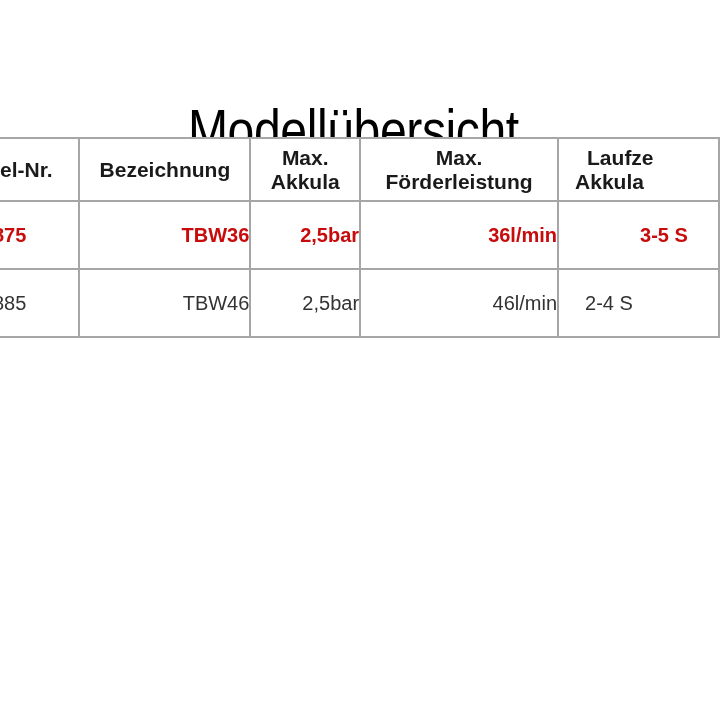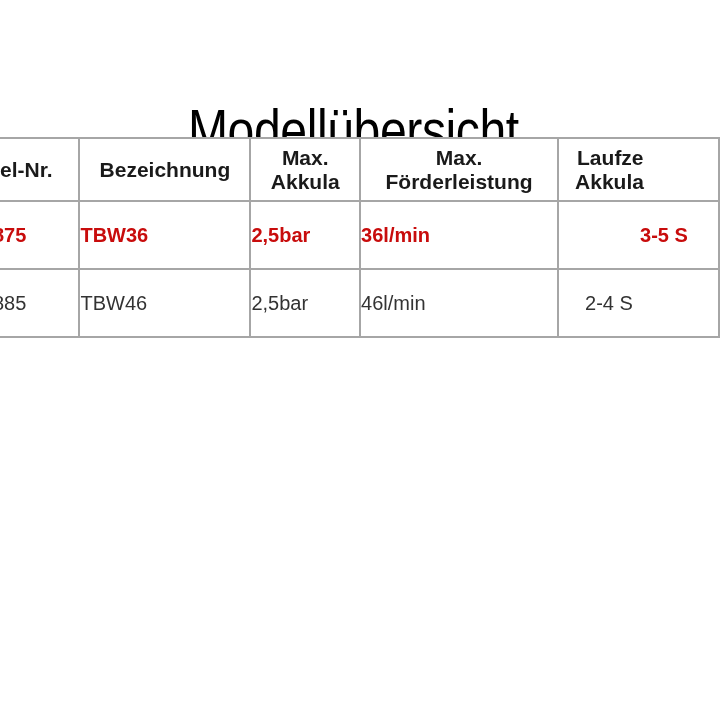--- a/index.html
+++ b/index.html
@@ -15,33 +15,33 @@
 
   
   .table-wrap { position: absolute; left: -88px; top: 137px; }
   table { border-collapse: collapse; table-layout: fixed; }
   col.c1 { width: 176px; } col.c2 { width: 185px; } col.c3 { width: 124px; }
   col.c4 { width: 216px; } col.c5 { width: 172px; }
   th, td { border: 2px solid #a6a6a6; padding: 0; vertical-align: middle; background: #ffffff; }
   thead tr { height: 63px; }
   tbody tr { height: 68px; }
   th { font-size: 21px; font-weight: 700; color: #1a1a1a; text-align: center; line-height: 1.1; }
-  td { font-size: 20px; text-align: left; }
+  td { font-size: 20px; text-align: right; }
   tr.row-highlight td { color: #c80c0c; font-weight: 700; }
   tr.row-normal td { color: #333333; font-weight: 400; }
 
   
   th.cell-c1, td.cell-c1 { text-align: left; }
   th.cell-c1 .frag { display: inline-block; padding-left: 86px; white-space: nowrap; }
   td.cell-c1 .frag { display: inline-block; padding-left: 79px; white-space: nowrap; }
 
   
   th.cell-c5, td.cell-c5 { text-align: left; }
   th.cell-c5 .hline { display: block; white-space: nowrap; }
-  th.cell-c5 .hl1 { padding-left: 18px; }
+  th.cell-c5 .hl1 { padding-left: 28px; }
   th.cell-c5 .hl2 { padding-left: 16px; }
   td.cell-c5 .frag { display: inline-block; white-space: nowrap; }
   tr.row-highlight td.cell-c5 .frag { padding-left: 44px; margin-left: 37px; }
   tr.row-normal td.cell-c5 .frag { padding-left: 26px; }
 </style>
 </head>
 <body>
 
 <div class="slide">
 

